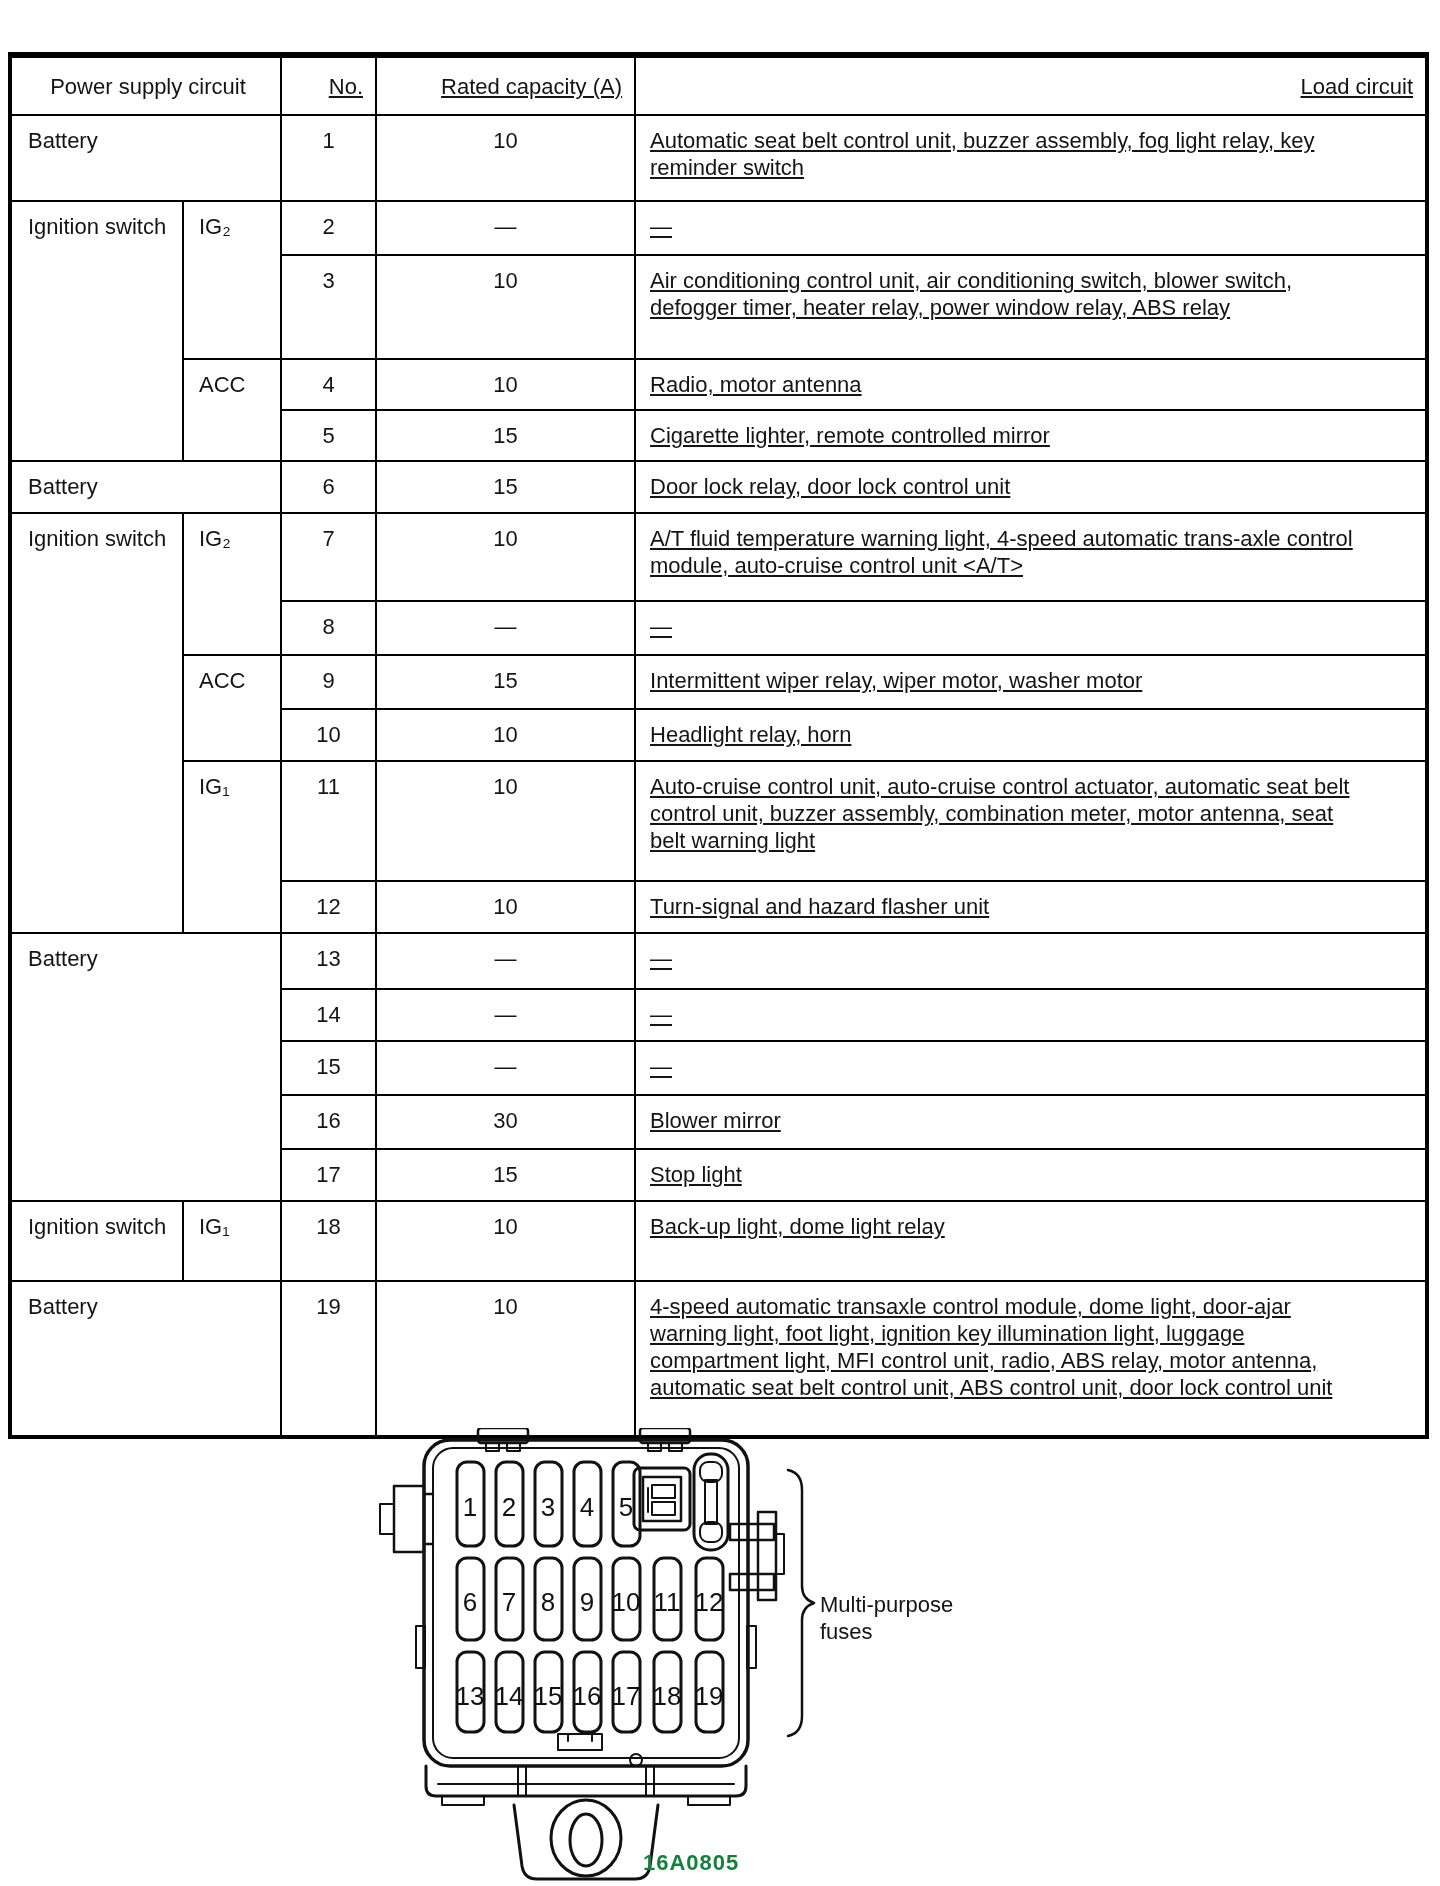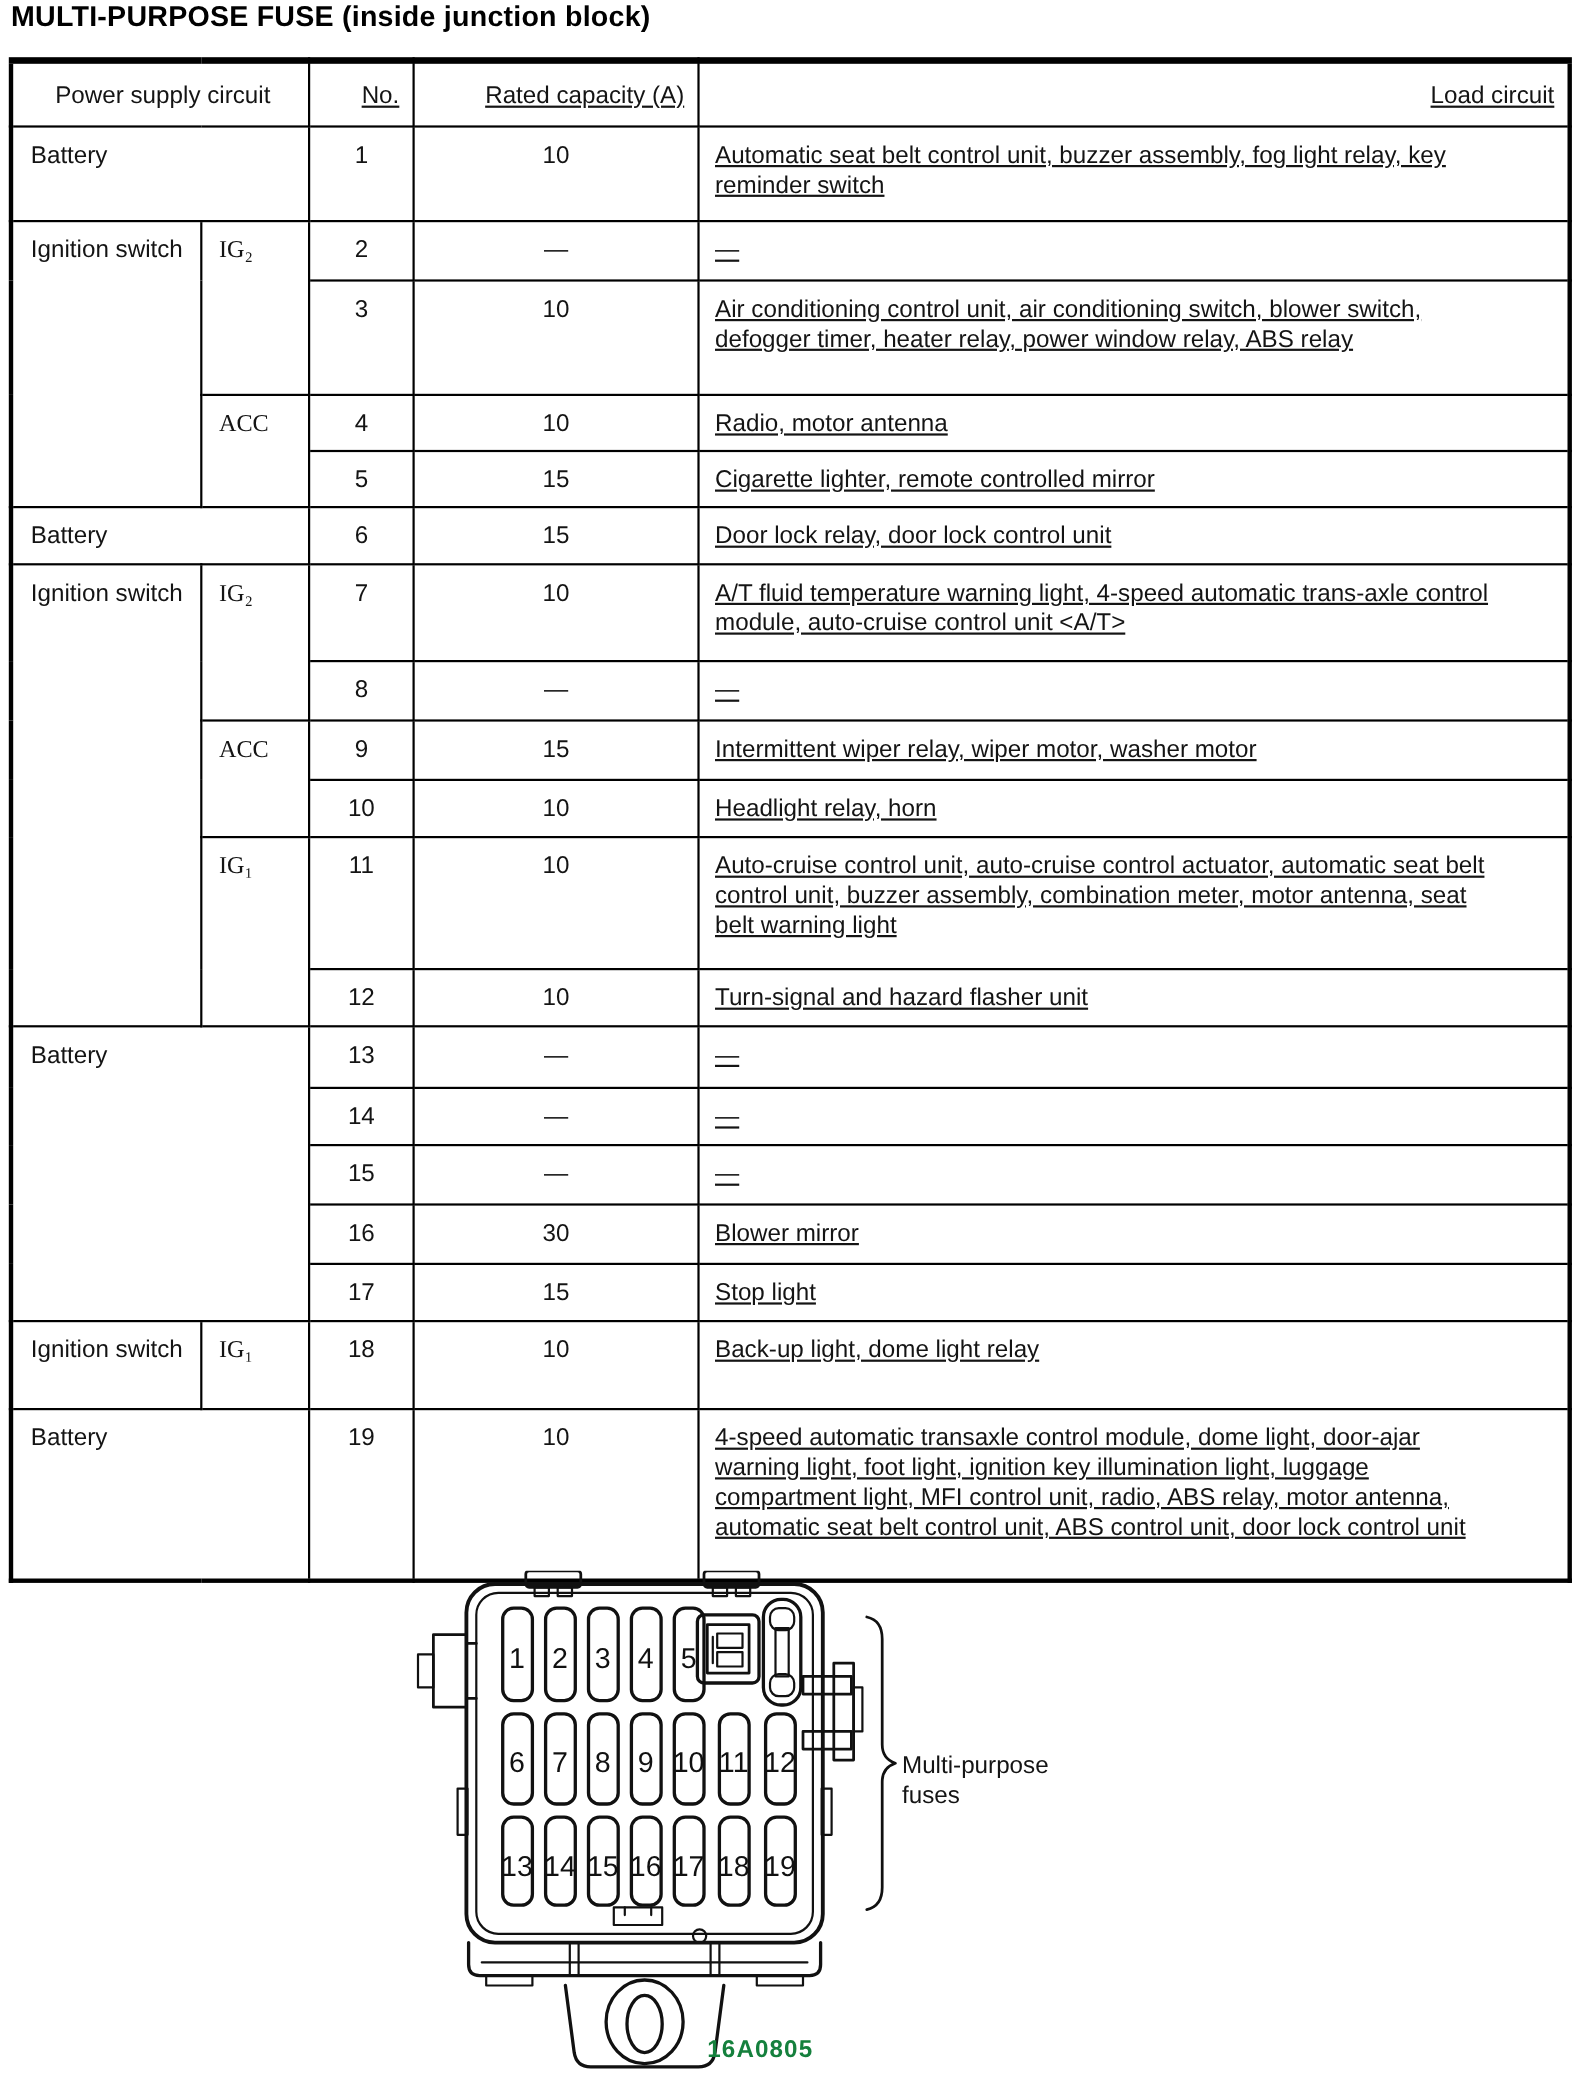--- a/index.html
+++ b/index.html
@@ -22,21 +22,21 @@
   td,th{
     border:2px solid #000;vertical-align:top;
     font-size:22px;line-height:27px;font-weight:400;
     padding:11px 14px;color:#141414;overflow:hidden;
   }
   thead th{vertical-align:middle;padding:4px 12px;height:48px;}
   .center{text-align:right;text-decoration:underline;}
   .num{text-align:center;}
   .load{padding-right:55px;text-decoration:underline;}
   .power{padding-left:16px;}
-  .sub{padding-left:15px;font-family:Liberation Serif, serif;}
+  .sub{padding-left:15px;}
   tr.r1{height:86px;} tr.r2{height:54px;} tr.r3{height:104px;} tr.r4{height:50px;}
   tr.r5{height:50px;} tr.r6{height:52px;} tr.r7{height:88px;} tr.r8{height:54px;}
   tr.r9{height:54px;} tr.r10{height:52px;} tr.r11{height:120px;} tr.r12{height:52px;}
   tr.r13{height:56px;} tr.r14{height:52px;} tr.r15{height:54px;} tr.r16{height:54px;}
   tr.r17{height:52px;} tr.r18{height:80px;} tr.r19{height:156px;}
   .diagram{position:absolute;left:300px;top:1428px;}
   .diagram *{vector-effect:non-scaling-stroke;}
   .fuse-label{
     position:absolute;left:820px;top:1548px;width:175px;
     font-size:22px;line-height:27px;color:#141414;margin-top:43px;
@@ -48,21 +48,20 @@
   svg text{
     font-family:"Liberation Sans","DejaVu Sans",sans-serif;
     font-size:26px;fill:#111;
   }
 </style>
 </head>
 <body>
 
 <div class="page">
 
-  <h1 class="title">MULTI-PURPOSE FUSE (inside junction block)</h1>
 
   <table class="fuse">
     <colgroup>
       <col class="c-power">
         <col class="c-sub">
         <col class="c-no">
         <col class="c-cap">
         <col class="c-load">
     </colgroup>
     <thead>

